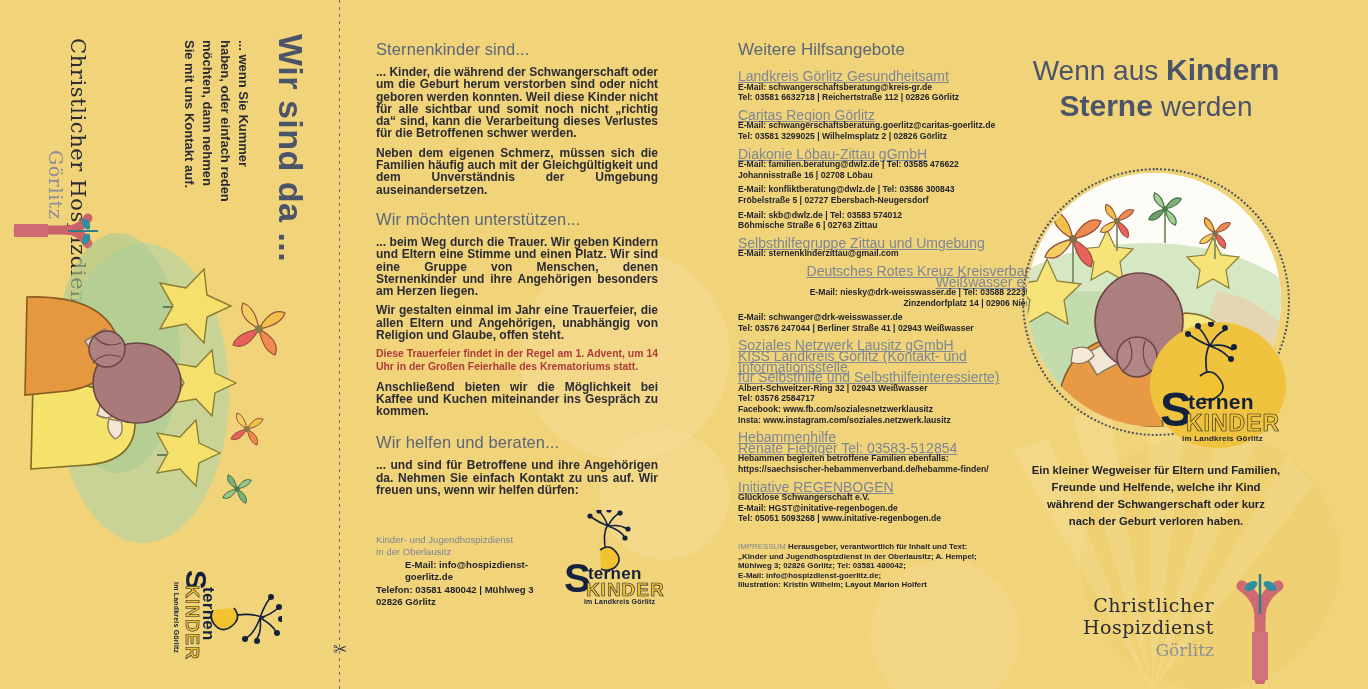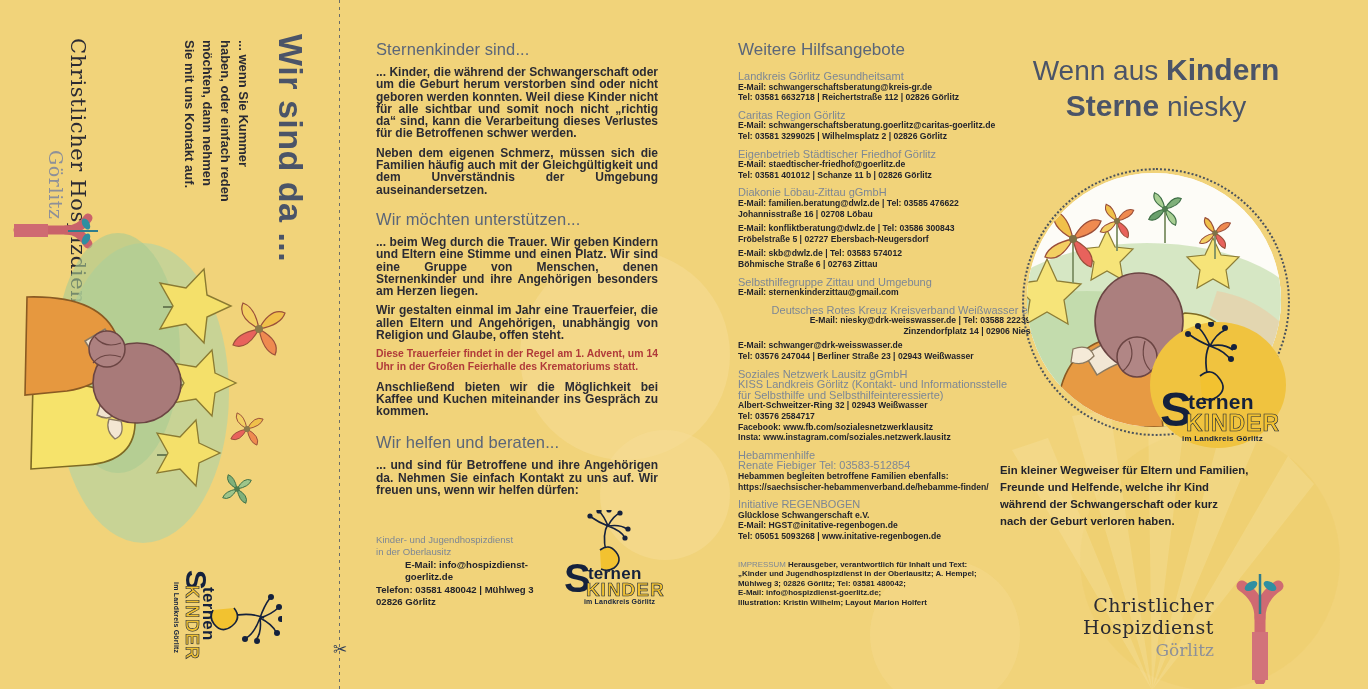--- a/index.html
+++ b/index.html
@@ -54,34 +54,34 @@
     font-size:13px;color:#2b2b33;font-weight:bold;line-height:18px;
   }
   .rot-hosp{
     font-family:"DejaVu Serif",serif;
     font-size:21px;color:#2b2b33;letter-spacing:.6px;
   }
   .rot-hosp .city{color:#8d9099;font-size:19px;}
 
   
   .contact-group{margin-bottom:7px;}
-  .org{color:#7d8795;font-size:11px;line-height:10.6px;font-weight:normal;margin:0;}
+  .org{color:#7d8795;font-size:14px;line-height:10.6px;font-weight:normal;margin:0;text-decoration:underline;}
   .det{color:#23242c;font-size:8.6px;line-height:10.6px;font-weight:bold;margin:0;}
   .h-contacts{color:#5b6679;font-size:17px;margin:0 0 11px 0;font-weight:400;}
   .impressum .ip-lead{color:#7d8795;font-weight:normal;}
   .impressum p{color:#23242c;font-size:7.9px;line-height:9.6px;margin:0;font-weight:bold;}
 
   
   .cover-title{
     text-align:center;color:#4b5468;line-height:35px;margin:0;
     font-size:28px;font-weight:normal;
   }
   .cover-title b{font-weight:bold;font-size:30px;}
   .cover-sub{
-    text-align:left;color:#23242c;font-size:11.3px;line-height:17px;
+    text-align:center;color:#23242c;font-size:11.3px;line-height:17px;
     font-weight:bold;margin:0;
   }
 
   
   .sk-logo{position:relative;}
   .sk-sternen{
     font-family:"Liberation Sans",sans-serif;font-weight:bold;
     color:#14213d;letter-spacing:.3px;
   }
   .sk-kinder{
@@ -292,25 +292,20 @@
       <p class="det">E-Mail: schwangerschaftsberatung@kreis-gr.de</p>
       <p class="det">Tel: 03581 6632718 | Reichertstraße 112 | 02826 Görlitz</p>
     </div>
 
     <div class="contact-group">
       <p class="org">Caritas Region Görlitz</p>
       <p class="det">E-Mail: schwangerschaftsberatung.goerlitz@caritas-goerlitz.de</p>
       <p class="det">Tel: 03581 3299025 | Wilhelmsplatz 2 | 02826 Görlitz</p>
     </div>
 
-    <div class="contact-group">
-      <p class="org">Eigenbetrieb Städtischer Friedhof Görlitz</p>
-      <p class="det">E-Mail: staedtischer-friedhof@goerlitz.de</p>
-      <p class="det">Tel: 03581 401012 | Schanze 11 b | 02826 Görlitz</p>
-    </div>
 
     <div class="contact-group" style="margin-bottom:4px;">
       <p class="org">Diakonie Löbau-Zittau gGmbH</p>
       <p class="det">E-Mail: familien.beratung@dwlz.de | Tel: 03585 476622</p>
       <p class="det">Johannisstraße 16 | 02708 Löbau</p>
     </div>
 
     <div class="contact-group" style="margin-bottom:4px;">
       <p class="det">E-Mail: konfliktberatung@dwlz.de | Tel: 03586 300843</p>
       <p class="det">Fröbelstraße 5 | 02727 Ebersbach-Neugersdorf</p>
@@ -327,21 +322,21 @@
     </div>
 
     <div class="contact-group" style="margin-bottom:4px;text-align:right;">
       <p class="org">Deutsches Rotes Kreuz Kreisverband Weißwasser e.V.</p>
       <p class="det">E-Mail: niesky@drk-weisswasser.de | Tel: 03588 2223988</p>
       <p class="det">Zinzendorfplatz 14 | 02906 Niesky</p>
     </div>
 
     <div class="contact-group">
       <p class="det">E-Mail: schwanger@drk-weisswasser.de</p>
-      <p class="det">Tel: 03576 247044 | Berliner Straße 23 | 02943 Weißwasser</p>
+      <p class="det">Tel: 03576 247044 | Berliner Straße 41 | 02943 Weißwasser</p>
     </div>
 
     <div class="contact-group">
       <p class="org">Soziales Netzwerk Lausitz gGmbH</p>
       <p class="org">KISS Landkreis Görlitz (Kontakt- und Informationsstelle</p>
       <p class="org">für Selbsthilfe und Selbsthilfeinteressierte)</p>
       <p class="det">Albert-Schweitzer-Ring 32 | 02943 Weißwasser</p>
       <p class="det">Tel: 03576 2584717</p>
       <p class="det">Facebook: www.fb.com/sozialesnetzwerklausitz</p>
       <p class="det">Insta: www.instagram.com/soziales.netzwerk.lausitz</p>
@@ -380,21 +375,21 @@
         <path d="M200 360 L60 120 L96 108 Z"></path>
           <path d="M200 360 L120 86 L158 80 Z"></path>
         <path d="M200 360 L196 72 L234 78 Z"></path>
           <path d="M200 360 L272 88 L306 108 Z"></path>
         <path d="M200 360 L336 126 L362 154 Z"></path>
       </g>
     </svg>
 
     <div class="cover-title" style="position:absolute;left:0;right:0;top:52px;">
       <div><span>Wenn aus </span><b>Kindern</b></div>
-      <div><b>Sterne</b><span> niesky</span></div>
+      <div><b>Sterne</b><span> werden</span></div>
     </div>
 
     <div style="position:absolute;left:30px;top:168px;width:268px;height:268px;">
       <div class="dotring" style="left:0;top:0;width:264px;height:264px;"></div>
       <div class="circ illus" style="left:5px;top:5px;width:254px;height:254px;">
         <svg width="254" height="254" viewBox="0 0 254 254">
 
           <rect x="0" y="0" width="254" height="254" fill="#fdfcf7"></rect>
           <ellipse cx="120" cy="150" rx="160" ry="80" fill="#cfe3bb" opacity=".85"></ellipse>
           <ellipse cx="60" cy="176" rx="120" ry="58" fill="#bedaa8" opacity=".8"></ellipse>

